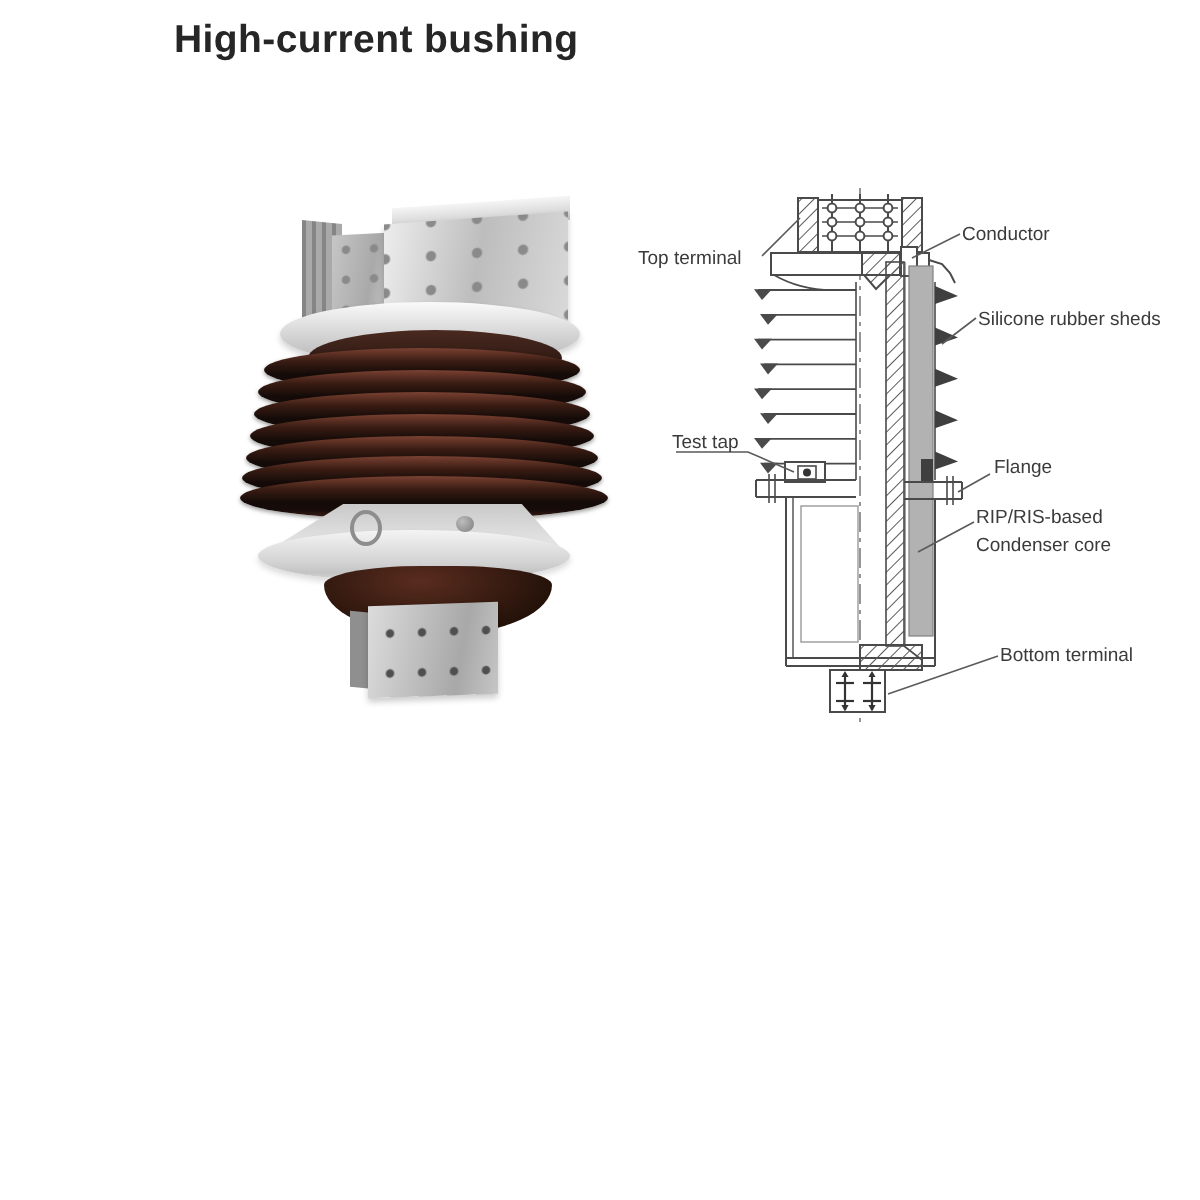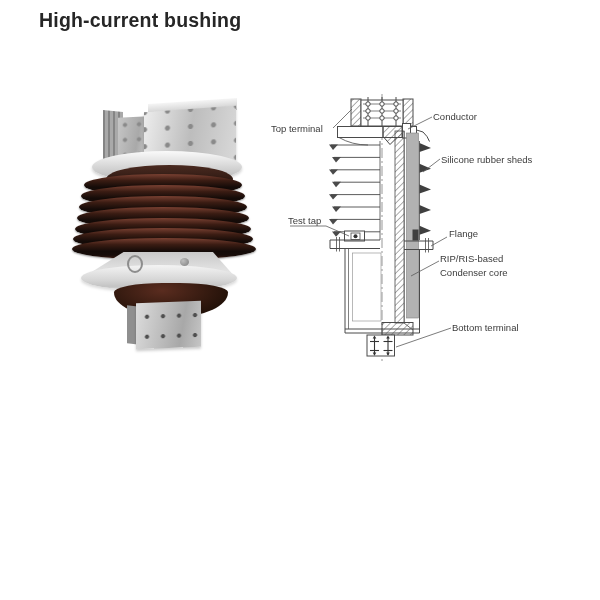--- a/index.html
+++ b/index.html
@@ -1,17 +1,17 @@
 <!DOCTYPE html>
 <html><head>
 <meta charset="utf-8">
 <style>
   html,body{margin:0;padding:0;background:#ffffff;}
   #canvas{position:relative;width:536px;height:600px;background:#ffffff;overflow:hidden;
-          font-family:"Liberation Sans",sans-serif;}
+          font-family:"Liberation Sans",sans-serif;margin-left:48px;}
   #title{position:absolute;left:39px;top:9px;font-size:19.5px;font-weight:600;
          color:#262626;letter-spacing:.2px;}
   
   #photo{position:absolute;left:60px;top:95px;width:200px;height:265px;}
   #photo div{position:absolute;}
   .plate-back{left:43px;top:16px;width:20px;height:54px;
     background:repeating-linear-gradient(90deg,#858585 0 2px,#a9a9a9 2px 5px);
     transform:skewY(6deg);}
   .plate-left{left:58px;top:22px;width:30px;height:50px;
     background-image:radial-gradient(circle,#8a8a8a 1.8px,rgba(0,0,0,0) 2.4px),

